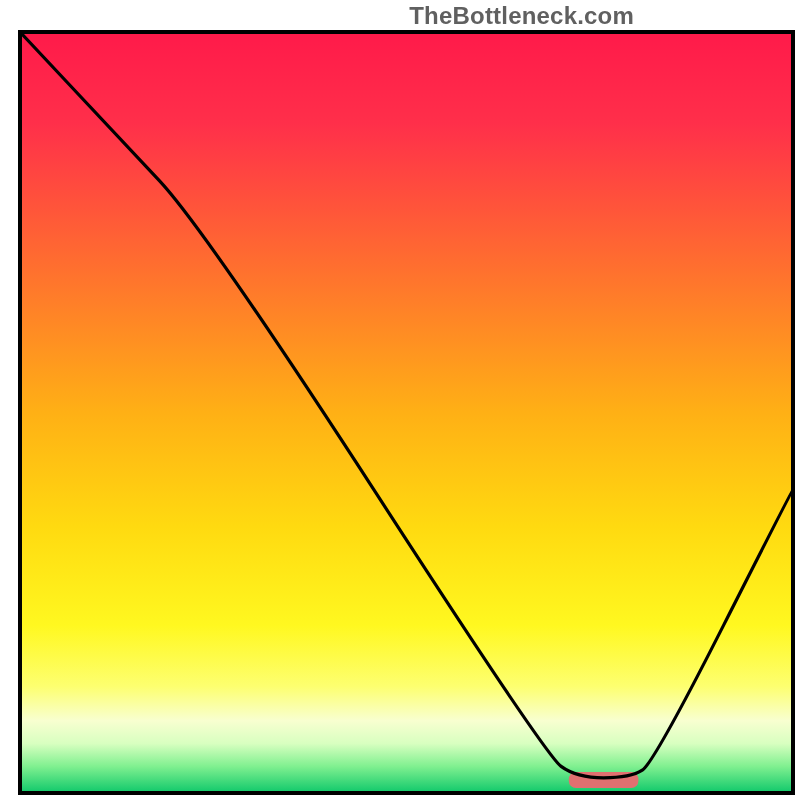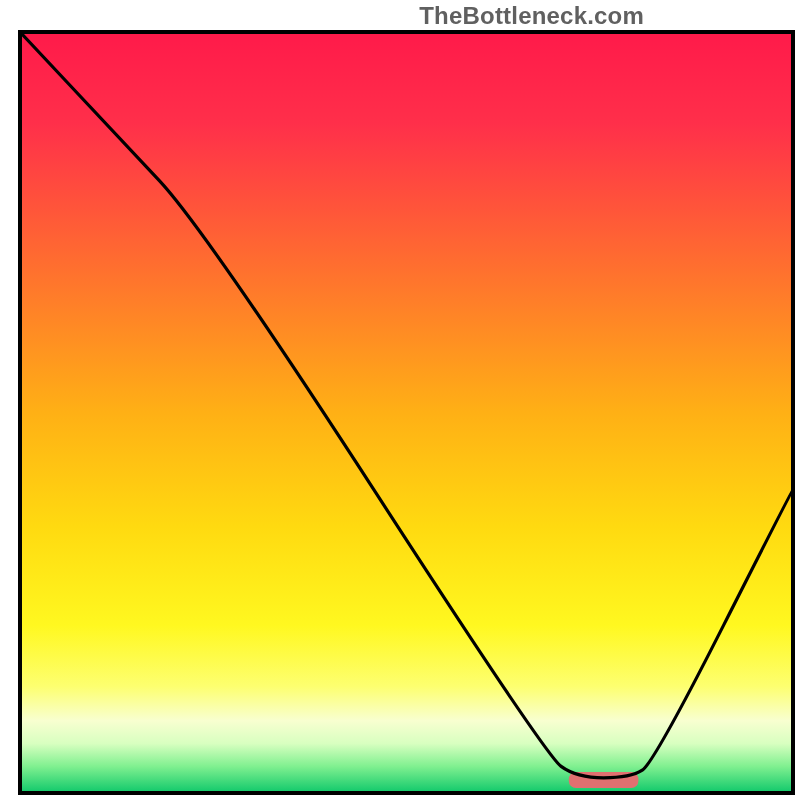--- a/index.html
+++ b/index.html
@@ -8,21 +8,20 @@
     width: 800px;
     height: 800px;
     background: #ffffff;
     font-family: Arial, Helvetica, sans-serif;
     overflow: hidden;
   }
   .stage {
     position: relative;
     width: 640px;
     height: 800px;
-    padding-left: 10px;
   }
   .watermark {
     position: absolute;
     top: 2px;
     right: 6px;
     font-size: 24px;
     font-weight: 600;
     color: #606060;
     letter-spacing: 0.2px;
     z-index: 20;

